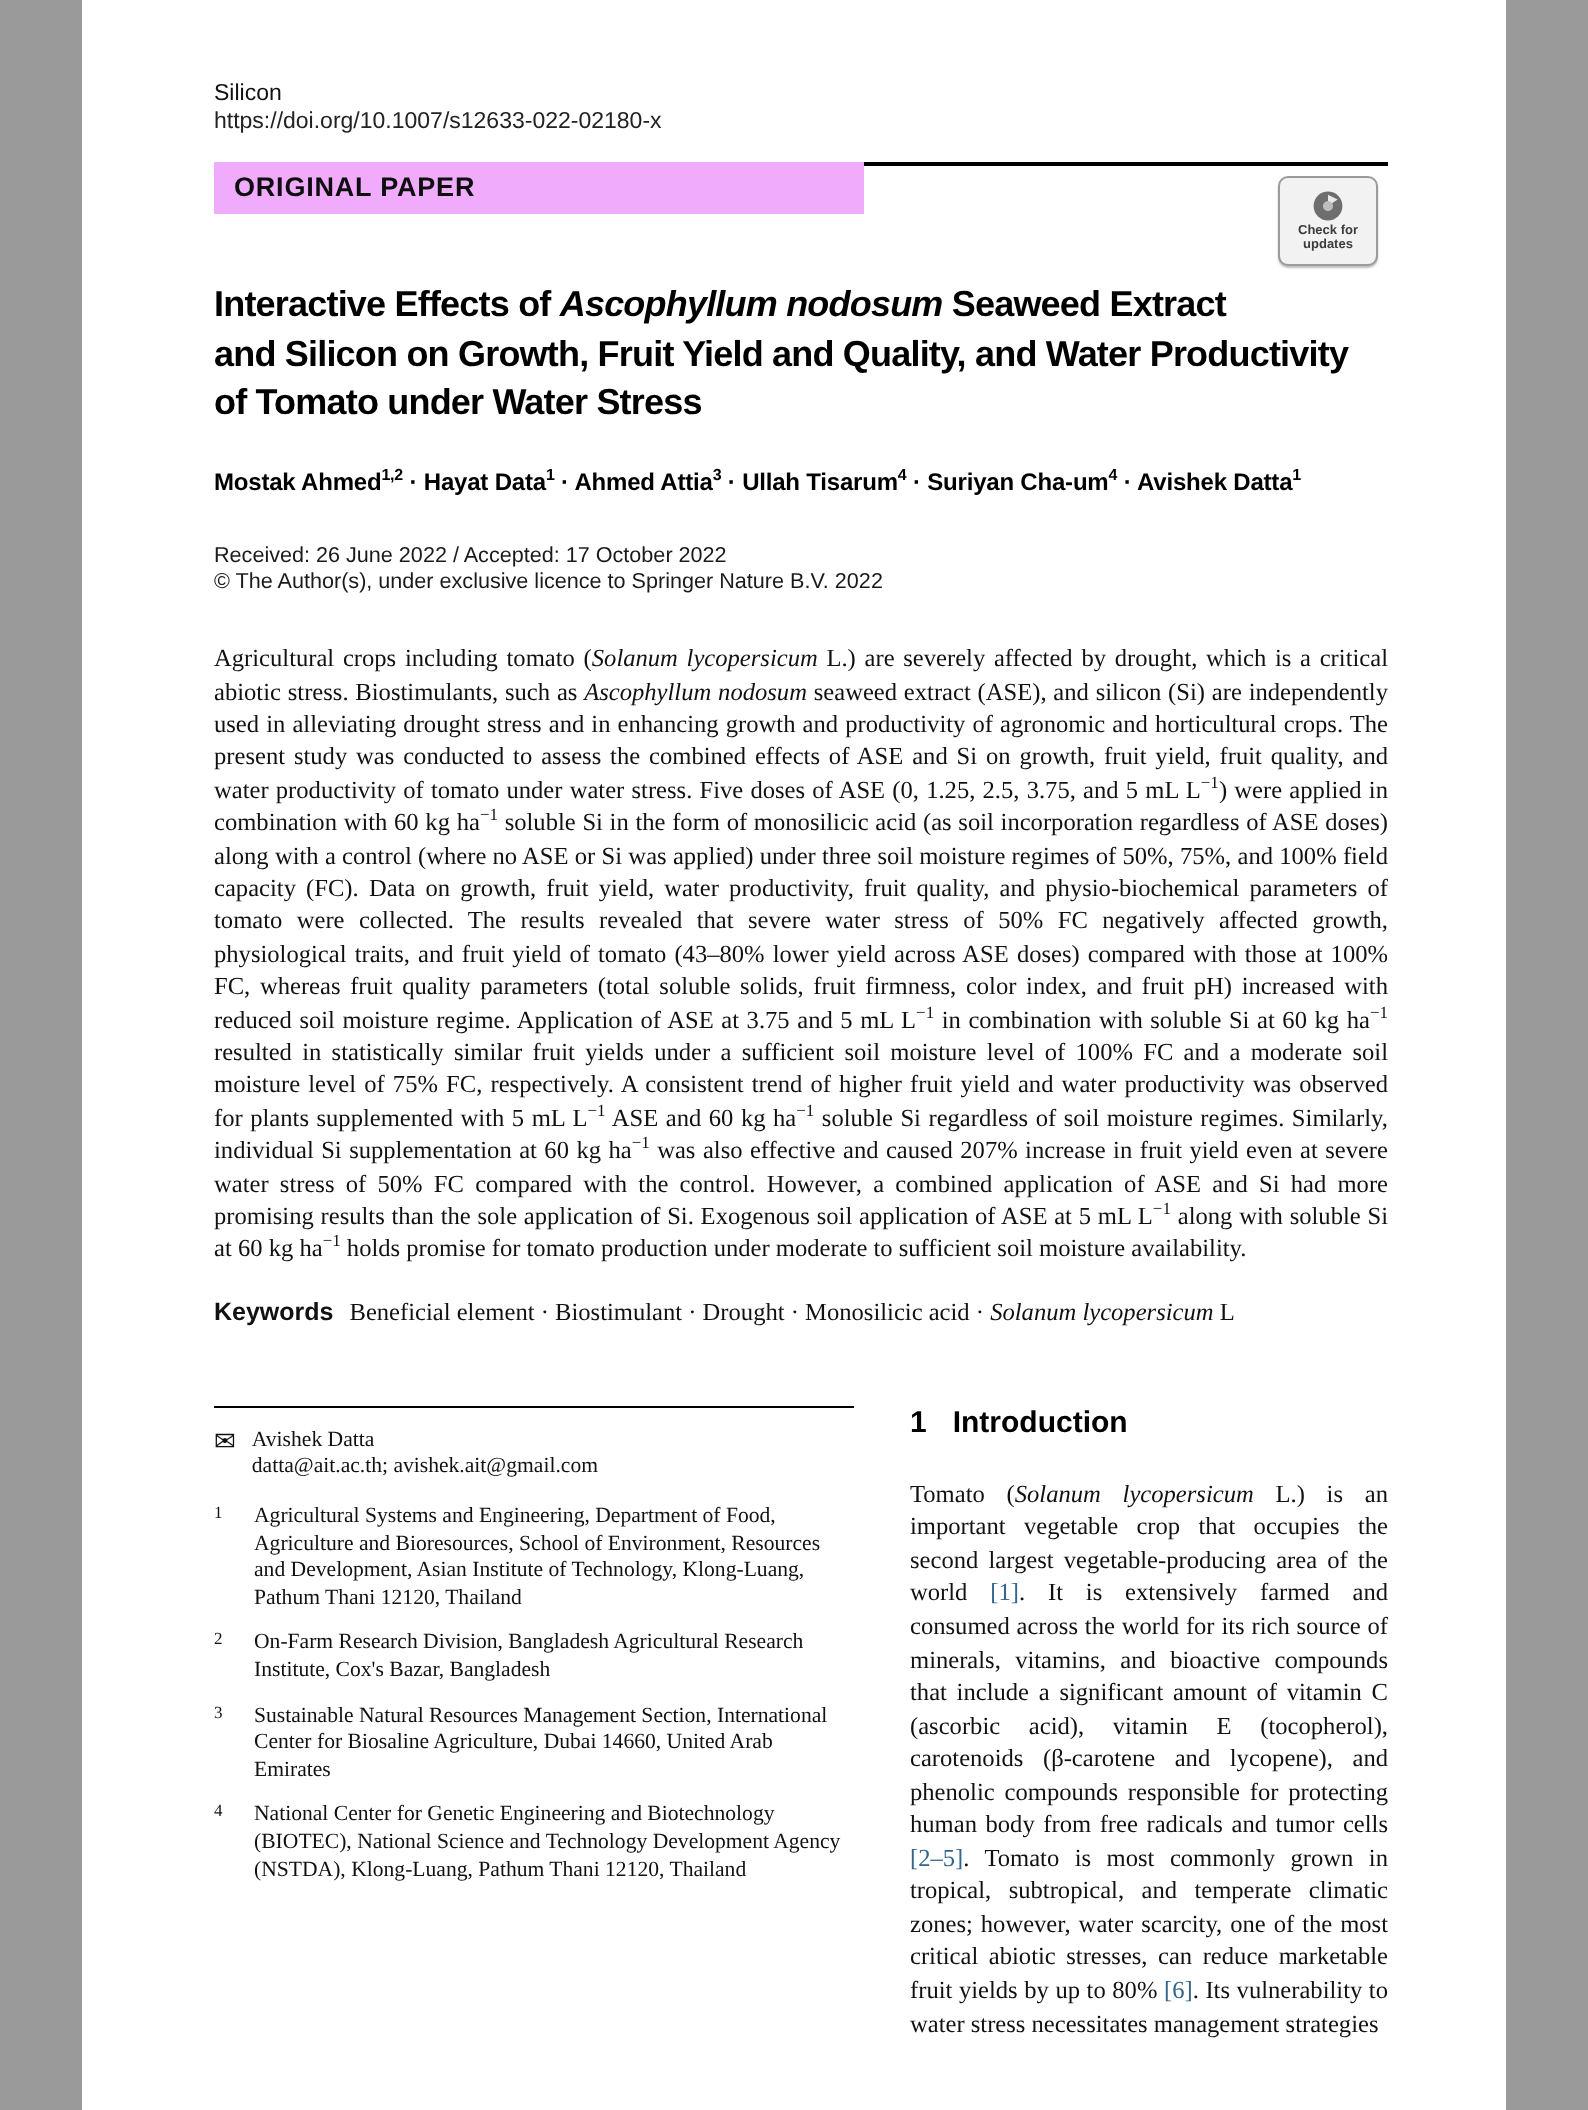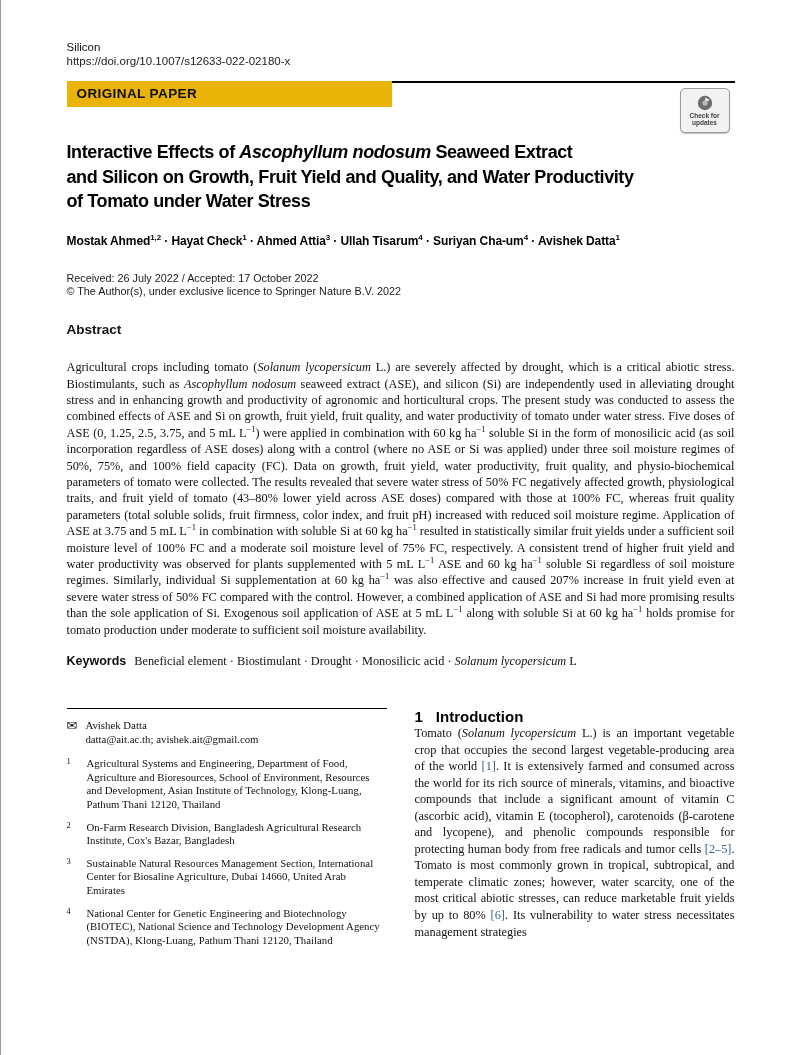--- a/index.html
+++ b/index.html
@@ -1,31 +1,31 @@
 <!DOCTYPE html>
 <html><head>
 <meta charset="utf-8">
 <style>
   html,body { margin:0; padding:0; }
   body { background:#9a9a9a; }
   .page {
-    position:relative; width:793px; height:1055px; margin:0 auto;
+    position:relative; width:712px; height:1055px; margin:0 auto;
     background:#ffffff; overflow:hidden; color:#111;
     font-family:"Liberation Serif", serif;
   }
   .content { padding:40px 59px 0 66px; }
 
   
   .journal-name { font-family:"Liberation Sans", sans-serif; font-size:11.5px; line-height:14px; }
   .doi-line { font-family:"Liberation Sans", sans-serif; font-size:11.5px; line-height:14px; color:#222; }
 
   
   .banner-row { display:flex; align-items:flex-start; margin-top:13px; }
   .banner-box {
-    background:#eab308; width:305px; padding:5px 10px 6px 10px;
+    background:#f0abfc; width:305px; padding:5px 10px 6px 10px;
     font-family:"Liberation Sans", sans-serif; font-weight:bold; font-size:13.5px;
     letter-spacing:0.4px; color:#0e0e0e;
   }
   .banner-rule { flex:1; border-top:2px solid #000; height:0; }
 
   
   .update-badge {
     position:absolute; top:88px; right:64px; width:48px; height:43px;
     background:#f2f2f2; border:1px solid #9b9b9b; border-radius:5px;
     display:flex; flex-direction:column; align-items:center; justify-content:center;
@@ -66,21 +66,21 @@
               font-size:10.8px; line-height:13.6px; }
   .col-right { flex:1; }
 
   .corr { display:flex; gap:8px; margin-bottom:11px; }
   .env { font-size:13px; line-height:13px; }
   .affil { display:flex; gap:6px; margin-bottom:9px; }
   .affil-num { width:14px; flex:none; font-size:8.5px; vertical-align:super; position:relative; top:-2px; text-align:left; }
   .affil-text { flex:1; }
 
   .intro-heading { font-family:"Liberation Sans", sans-serif; font-weight:bold; font-size:15px; color:#000; display:flex; gap:13px; }
-  .intro-par { font-size:12.3px; line-height:16.55px; text-align:justify; }
+  .intro-par { margin-top:19px; font-size:12.3px; line-height:16.55px; text-align:justify; }
   .cite { color:#33658d; cursor:pointer; }
 
   
   .footer { position:absolute; left:66px; right:59px; top:981px;
             display:flex; justify-content:space-between; align-items:center; }
   .pub-online { font-family:"Liberation Sans", sans-serif; font-size:10.5px; color:#5c5c5c; }
   .springer-logo { display:flex; align-items:center; gap:5px; }
   .horse { font-size:17px; line-height:16px; border-bottom:1.5px solid #000; }
   .springer-word { font-family:"Liberation Serif", serif; font-weight:600; font-size:14px; letter-spacing:0.2px; }
 </style>
@@ -105,28 +105,27 @@
         <circle cx="10" cy="10" r="3.2" fill="#bdbdbd"></circle>
       </svg>
       <div class="txt">
         <div>Check for</div>
         <div>updates</div>
       </div>
     </div>
 
     <h1 class="article-title" style="margin-bottom:0;"><span>Interactive Effects of </span><i>Ascophyllum nodosum</i><span> Seaweed Extract</span><br><span>and Silicon on Growth, Fruit Yield and Quality, and Water Productivity</span><br><span>of Tomato under Water Stress</span></h1>
 
-    <div class="authors"><span>Mostak Ahmed</span><sup>1,2</sup><span> · Hayat Check</span><sup>1</sup><span> · Ahmed Attia</span><sup>3</sup><span> · Ullah Tisarum</span><sup>4</sup><span> · Suriyan Cha-um</span><sup>4</sup><span> · Avishek Datta</span><sup>1</sup></div>
+    <div class="authors"><span>Mostak Ahmed</span><sup>1,2</sup><span> · Hayat Data</span><sup>1</sup><span> · Ahmed Attia</span><sup>3</sup><span> · Ullah Tisarum</span><sup>4</sup><span> · Suriyan Cha-um</span><sup>4</sup><span> · Avishek Datta</span><sup>1</sup></div>
 
     <div class="dates">
-      <div>Received: 26 July 2022 / Accepted: 17 October 2022</div>
+      <div>Received: 26 June 2022 / Accepted: 17 October 2022</div>
       <div>© The Author(s), under exclusive licence to Springer Nature B.V. 2022</div>
     </div>
 
-    <div class="abstract-heading">Abstract</div>
     <div class="abstract-body"><span>Agricultural crops including tomato (</span><i>Solanum lycopersicum</i><span> L.) are severely affected by drought, which is a critical abiotic stress. Biostimulants, such as </span><i>Ascophyllum nodosum</i><span> seaweed extract (ASE), and silicon (Si) are independently used in alleviating drought stress and in enhancing growth and productivity of agronomic and horticultural crops. The present study was conducted to assess the combined effects of ASE and Si on growth, fruit yield, fruit quality, and water productivity of tomato under water stress. Five doses of ASE (0, 1.25, 2.5, 3.75, and 5 mL L</span><sup>−1</sup><span>) were applied in combination with 60 kg ha</span><sup>−1</sup><span> soluble Si in the form of monosilicic acid (as soil incorporation regardless of ASE doses) along with a control (where no ASE or Si was applied) under three soil moisture regimes of 50%, 75%, and 100% field capacity (FC). Data on growth, fruit yield, water productivity, fruit quality, and physio-biochemical parameters of tomato were collected. The results revealed that severe water stress of 50% FC negatively affected growth, physiological traits, and fruit yield of tomato (43–80% lower yield across ASE doses) compared with those at 100% FC, whereas fruit quality parameters (total soluble solids, fruit firmness, color index, and fruit pH) increased with reduced soil moisture regime. Application of ASE at 3.75 and 5 mL L</span><sup>−1</sup><span> in combination with soluble Si at 60 kg ha</span><sup>−1</sup><span> resulted in statistically similar fruit yields under a sufficient soil moisture level of 100% FC and a moderate soil moisture level of 75% FC, respectively. A consistent trend of higher fruit yield and water productivity was observed for plants supplemented with 5 mL L</span><sup>−1</sup><span> ASE and 60 kg ha</span><sup>−1</sup><span> soluble Si regardless of soil moisture regimes. Similarly, individual Si supplementation at 60 kg ha</span><sup>−1</sup><span> was also effective and caused 207% increase in fruit yield even at severe water stress of 50% FC compared with the control. However, a combined application of ASE and Si had more promising results than the sole application of Si. Exogenous soil application of ASE at 5 mL L</span><sup>−1</sup><span> along with soluble Si at 60 kg ha</span><sup>−1</sup><span> holds promise for tomato production under moderate to sufficient soil moisture availability.</span></div>
 
     <div class="keywords">
       <span class="kw-label">Keywords</span><span><span>Beneficial element · Biostimulant · Drought · Monosilicic acid · </span><i>Solanum lycopersicum</i><span> L</span></span>
     </div>
 
     <div class="cols">
       <div class="col-left">
         <div class="corr">
           <span class="env">✉</span>

